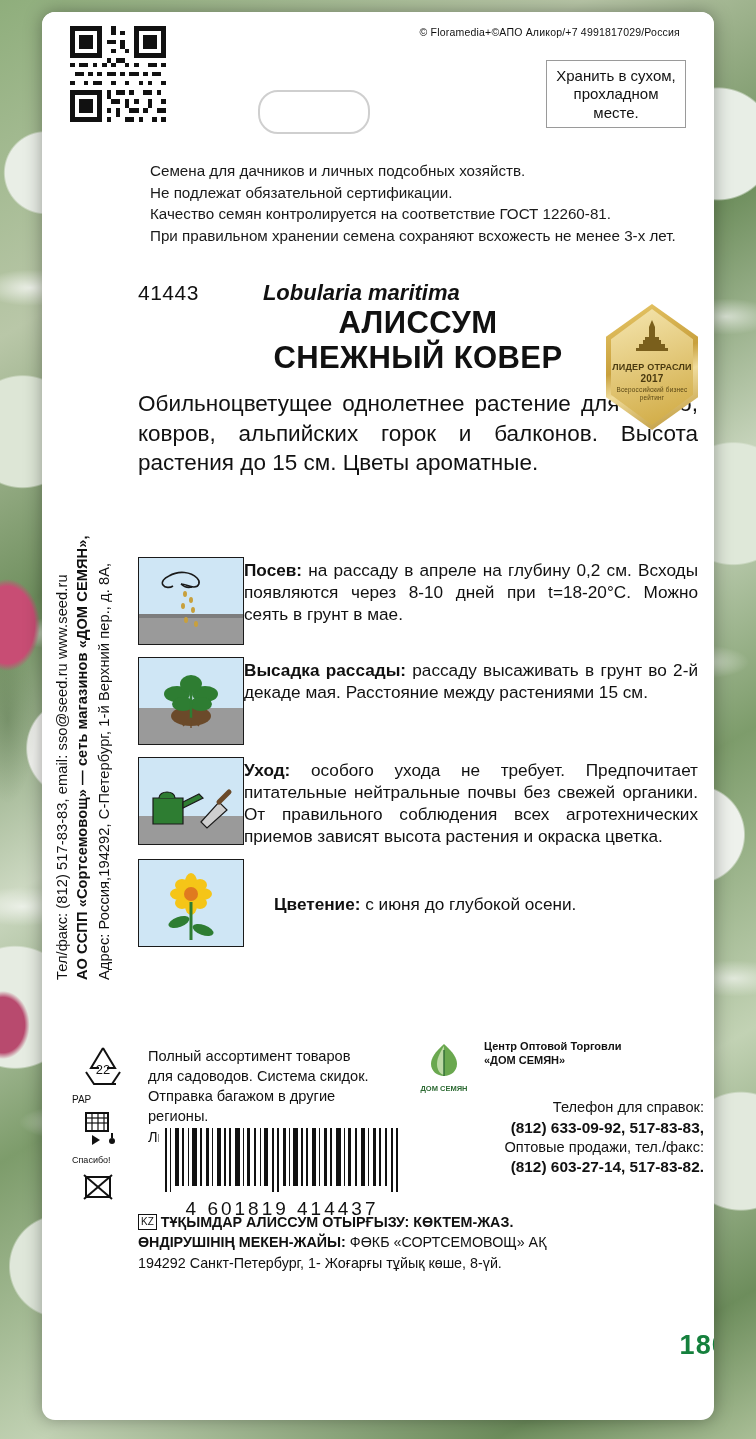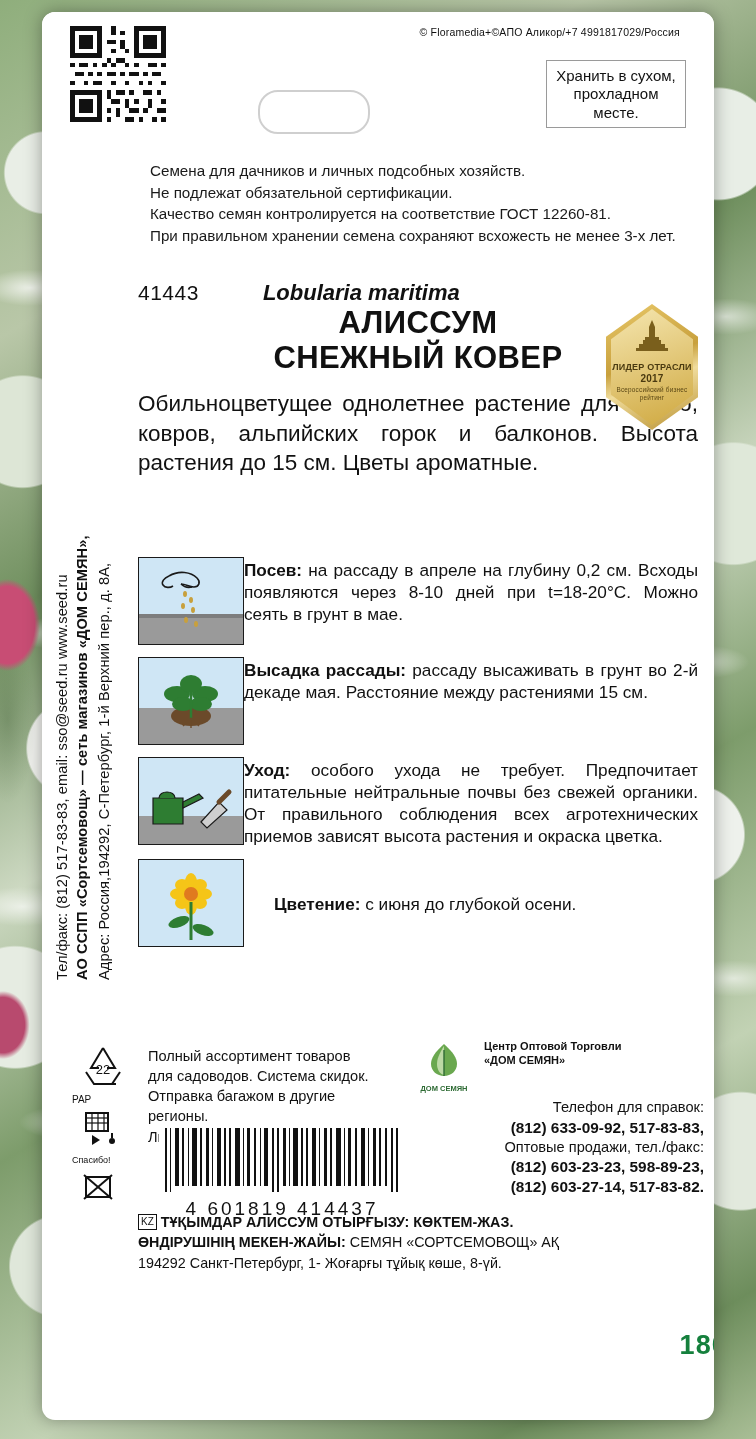--- a/index.html
+++ b/index.html
@@ -471,33 +471,32 @@
         </div>
         <div class="brandname">
           <div>Центр Оптовой Торговли</div>
           <div>«ДОМ СЕМЯН»</div>
         </div>
       </div>
       <div class="clines">
         <div class="lab">Телефон для справок:</div>
         <div class="num">(812) 633-09-92, 517-83-83,</div>
         <div class="lab">Оптовые продажи, тел./факс:</div>
-        <div class="num">(812) 603-23-23, 598-89-23,</div>
         <div class="num">(812) 603-27-14, 517-83-82.</div>
       </div>
     </div>
 
   </div>
 
   <div class="kz">
     <div>
       <span class="kzmark">KZ</span><b>ТҰҚЫМДАР АЛИССУМ  ОТЫРҒЫЗУ: КӨКТЕМ-ЖАЗ.</b>
     </div>
     <div>
-      <b>ӨНДІРУШІНІҢ МЕКЕН-ЖАЙЫ:</b><span> СЕМЯН «СОРТСЕМОВОЩ» АҚ</span>
+      <b>ӨНДІРУШІНІҢ МЕКЕН-ЖАЙЫ:</b><span> ФӨКБ «СОРТСЕМОВОЩ» АҚ</span>
     </div>
     <div>194292 Санкт-Петербург, 1- Жоғарғы тұйық көше, 8-үй.</div>
   </div>
 
   <div class="qty">
     <span>180</span><span class="u">ШТ</span>
   </div>
 
  </div>
 </div>

